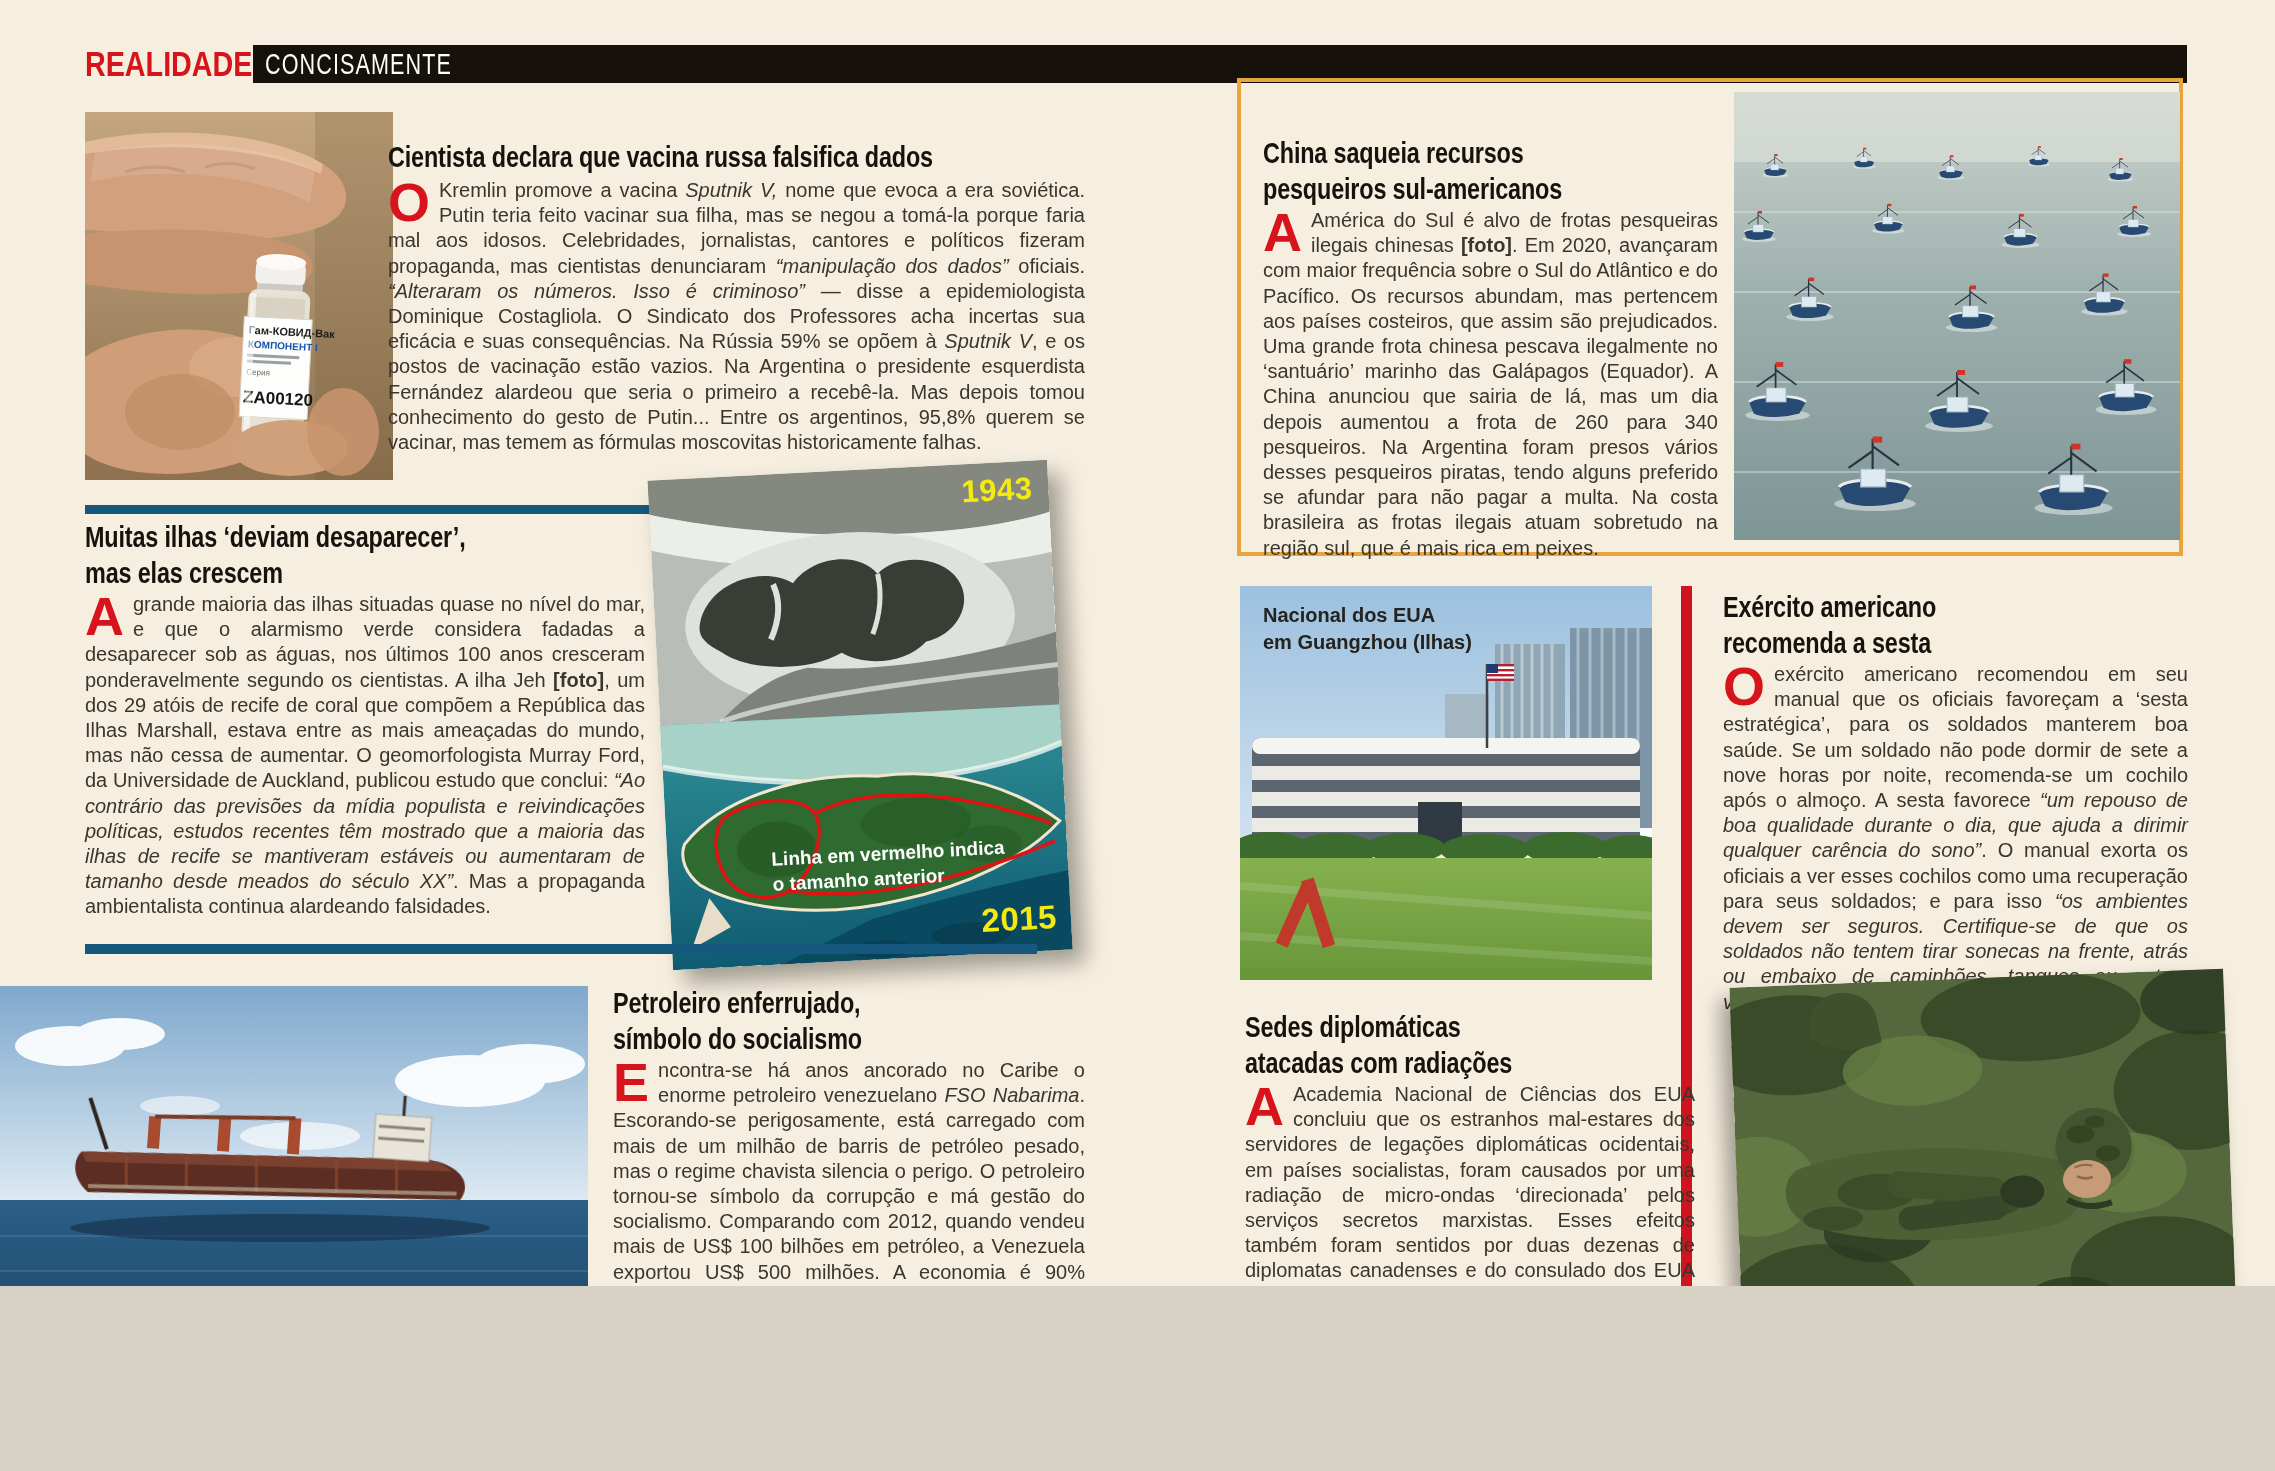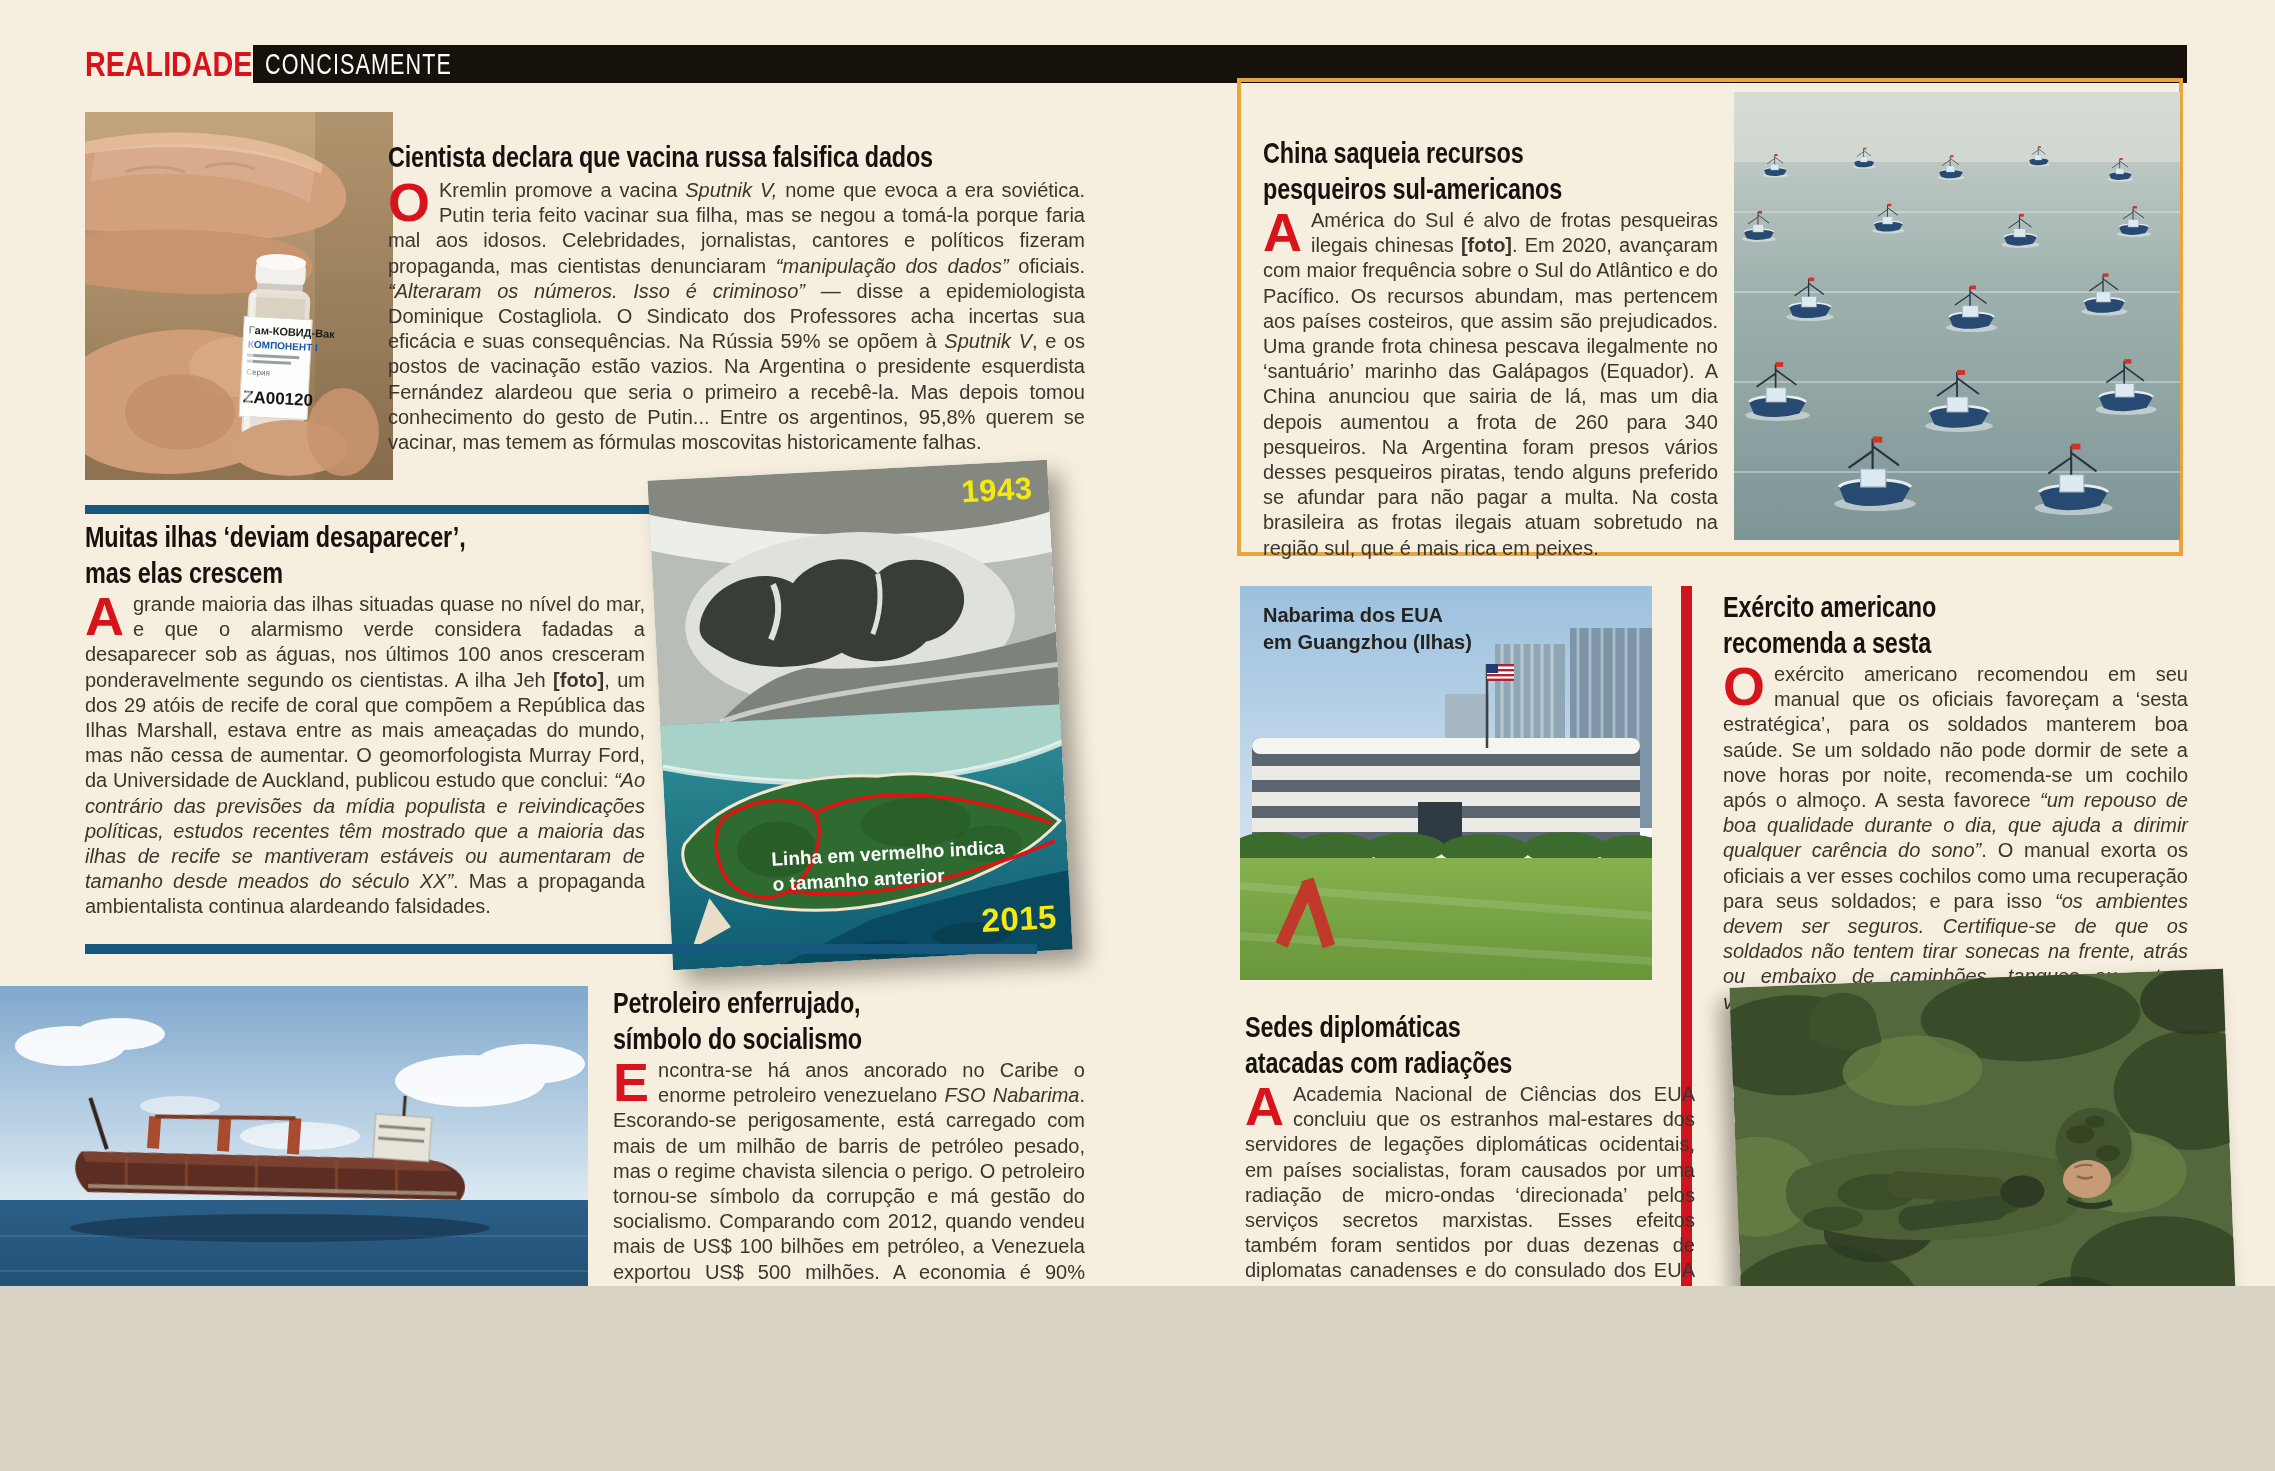--- a/index.html
+++ b/index.html
@@ -321,21 +321,21 @@
         <path d="M0,300 L412,330"></path>
           <path d="M0,350 L412,375"></path>
       </g>
       <g fill="#c0392b">
         <rect x="48" y="296" width="13" height="66" transform="rotate(24 55 330)"></rect>
         <rect x="72" y="292" width="13" height="70" transform="rotate(-18 78 328)"></rect>
       </g>
     </svg>
   </div>
   <div class="caption" style="left:1263px;top:602px;">
-    <div>Nabarima dos EUA</div>
+    <div>Nacional dos EUA</div>
     <div>em Guangzhou (Ilhas)</div>
   </div>
 
   <div class="red-vbar" style="left:1681px;top:586px;width:11px;height:780px;"></div>
 
   <div class="abs title" style="left:1723px;top:590px;">Exército americano</div>
   <div class="abs title" style="left:1723px;top:626px;">recomenda a sesta</div>
   <div class="abs body" style="left:1723px;top:662px;width:465px;">
     <span class="dropcap">O</span><span>exército americano recomendou em seu manual que os oficiais favoreçam a ‘sesta estratégica’, para os soldados manterem boa saúde. Se um soldado não pode dormir de sete a nove horas por noite, recomenda-se um cochilo após o almoço. A sesta favorece </span><span class="it">“um repouso de boa qualidade durante o dia, que ajuda a dirimir qualquer carência do sono”</span><span>. O manual exorta os oficiais a ver esses cochilos como uma recuperação para seus soldados; e para isso </span><span class="it">“os ambientes devem ser seguros. Certifique-se de que os soldados não tentem tirar sonecas na frente, atrás ou embaixo de caminhões, tanques ou outros veículos”</span><span>.</span>
   </div>

